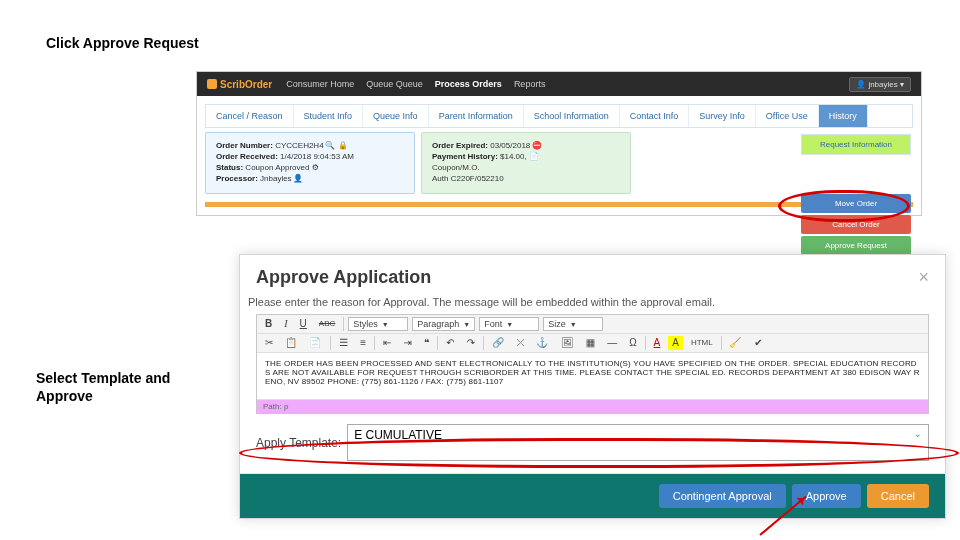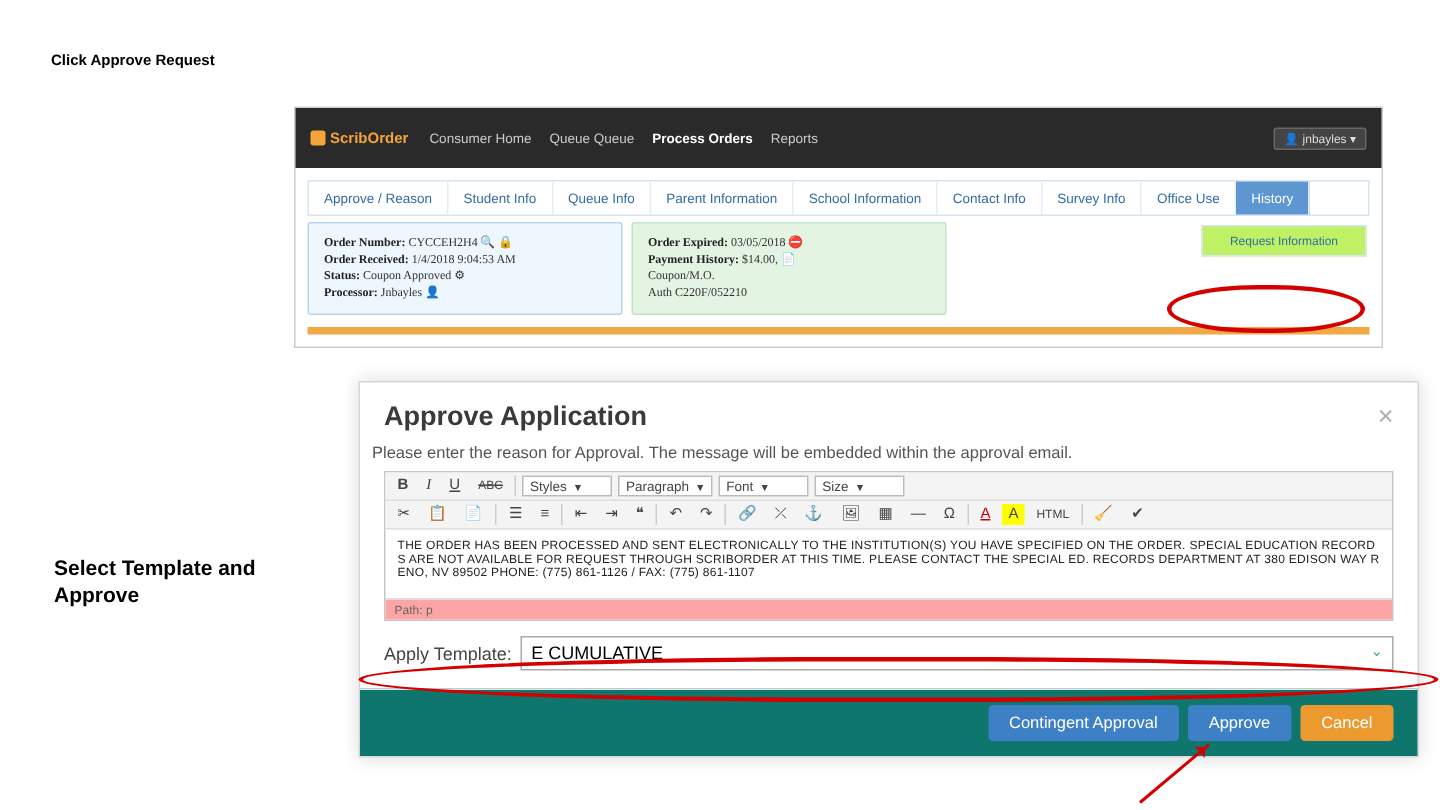--- a/index.html
+++ b/index.html
@@ -7,45 +7,45 @@
     width: 960px;
     height: 540px;
     background: #fff;
     font-family: Arial, Helvetica, sans-serif;
     font-size: 10px;
     position: relative;
     overflow: hidden;
   }
   .instr1 {
     position: absolute;
-    left: 34px;
+    left: 46px;
     top: 35px;
     font-weight: bold;
-    font-size: 10px;
+    font-size: 14px;
   }
   .instr2 {
     position: absolute;
     left: 36px;
     top: 330px;
     font-weight: bold;
     font-size: 14px;
     width: 160px;
     line-height: 1.25;
     margin-top: 40px;
   }
   .shot1 {
     position: absolute;
     left: 196px;
     top: 71px;
     width: 726px;
     border: 1px solid #ccc;
   }
   .navbar {
     background: #2a2a2a;
-    height: 40px;
+    height: 24px;
     display: flex;
     align-items: center;
     padding: 0 10px;
     color: #ddd;
     font-size: 9px;
   }
   .brand {
     color: #f4a438;
     font-weight: bold;
     margin-right: 14px;
@@ -121,21 +121,20 @@
     pointer-events: none;
   }
   .oval1 {
     width: 132px; height: 32px;
     left: 778px; top: 190px;
   }
   .infobox {
     margin: 4px 8px 8px 8px;
     display: flex;
     gap: 6px;
-    font-family: Liberation Serif, serif;
   }
   .card {
     border: 1px solid #b7d4ee;
     background: #eef6fe;
     padding: 8px 10px;
     font-size: 8px;
     color: #333;
     border-radius: 2px;
   }
   .card.blue { flex: 0 0 210px; }
@@ -217,42 +216,42 @@
   .caret { font-size:7px; margin-left:4px;}
   .editor-body {
     padding: 6px 8px;
     font-size: 8px;
     color: #222;
     min-height: 46px;
     letter-spacing: 0.2px;
     word-break: break-all;
   }
   .editor-foot {
-    background: #fca5a5;
+    background: #f0abfc;
     border-top: 1px solid #dedede;
     font-size: 8px;
     padding: 2px 6px;
     color: #666;
   }
   .apply-row {
     display: flex;
     align-items: center;
     padding: 10px 16px 12px 16px;
     gap: 6px;
     font-size: 12px;
   }
   .apply-row .lbl2 {
     color: #444;
   }
   .apply-row select, .apply-row .fakeselect {
     flex: 1;
     border: 1px solid #aaa;
     background: #fff;
     font-size: 12px;
-    padding: 3px 20px 4px 6px;
+    padding: 3px 20px 18px 6px;
     position: relative;
   }
   .fakeselect .chev {
     position: absolute;
     right: 6px; top: 3px;
     font-size: 10px;
     color: #4a7;
   }
   .oval2 {
     width: 720px; height: 30px;
@@ -309,21 +308,21 @@
     <span class="navlink">Reports</span>
     <span class="userbox">
       <span>👤 </span>
       <span>jnbayles</span>
       <span> ▾</span>
     </span>
   </div>
 
   <div style="position:relative;">
     <div class="tabs">
-      <div class="tab">Approve / Reason</div>
+      <div class="tab">Cancel / Reason</div>
       <div class="tab">Student Info</div>
       <div class="tab">Queue Info</div>
       <div class="tab">Parent Information</div>
       <div class="tab">School Information</div>
       <div class="tab">Contact Info</div>
       <div class="tab">Survey Info</div>
       <div class="tab">Office Use</div>
       <div class="tab active">History</div>
     </div>
 
@@ -339,20 +338,26 @@
         <div class="row"><span class="lbl">Processor:</span> <span>Jnbayles</span> 👤</div>
       </div>
       <div class="card green">
         <div class="row"><span class="lbl">Order Expired:</span> <span>03/05/2018</span> <span style="color:#d33;">⛔</span></div>
         <div class="row"><span class="lbl">Payment History:</span> <span>$14.00,</span> 📄</div>
         <div class="row"><span>Coupon/M.O.</span></div>
         <div class="row"><span>Auth</span> <span>C220F/052210</span></div>
       </div>
     </div>
 
+    <div class="sideactions2">
+      <div class="sidebtn blue">Move Order</div>
+      <div class="sidebtn red">Cancel Order</div>
+      <div class="sidebtn green">Approve Request</div>
+      <div class="sidebtn red2">Deny Request</div>
+    </div>
 
     <div class="orangebar"></div>
   </div>
 </div>
 
 <div class="red-oval oval1"></div>
 
 <div class="shot2">
   <div class="modal-head">
     <div class="modal-title">Approve Application</div>

